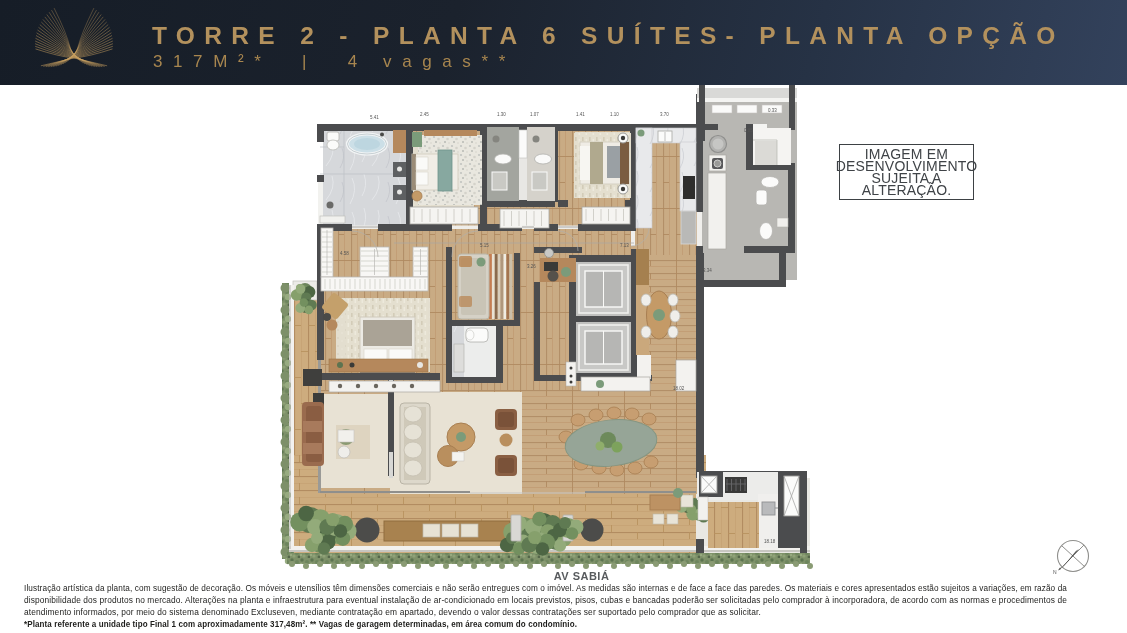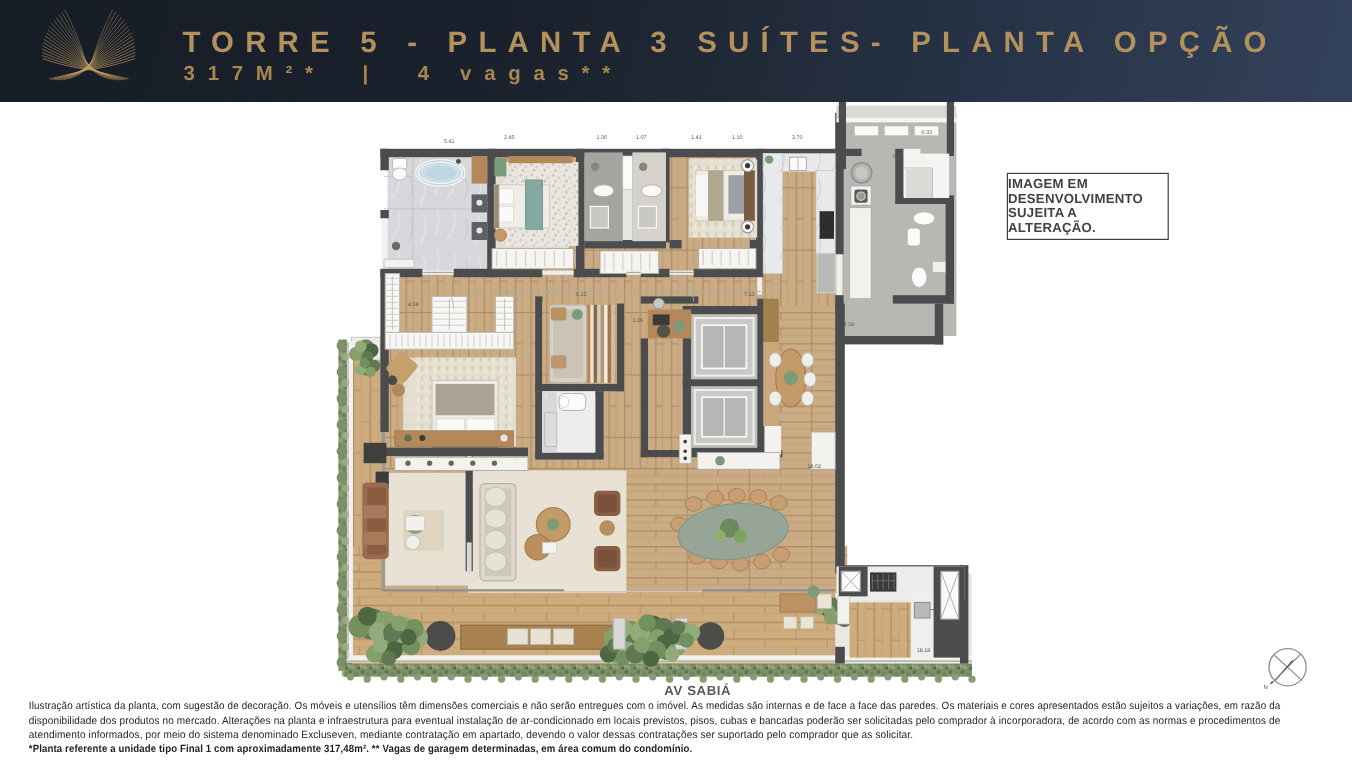--- a/index.html
+++ b/index.html
@@ -2,24 +2,24 @@
 <html><head><meta charset="utf-8">
 <style>
 html,body{margin:0;padding:0;}
 body{width:1127px;height:633px;position:relative;background:#ffffff;overflow:hidden;
   font-family:"Liberation Sans", sans-serif;}
 .header{position:absolute;left:0;top:0;width:1127px;height:85px;
   background:linear-gradient(105deg,#161d27 0%,#1b222d 40%,#263245 72%,#33425c 100%);}
 .title{position:absolute;left:152px;top:22px;color:#b3915d;
   font-size:24.5px;font-weight:bold;letter-spacing:9.35px;white-space:nowrap;}
 .subtitle{position:absolute;left:153px;top:52px;color:#a8864f;
-  font-size:17px;font-weight:bold;letter-spacing:10.6px;white-space:nowrap;}
+  font-size:17px;font-weight:normal;letter-spacing:10.6px;white-space:nowrap;}
 .devbox{position:absolute;left:839px;top:144px;width:133px;height:54px;
   border:1.5px solid #3d4144;display:flex;align-items:center;justify-content:center;
-  text-align:left;color:#3f4347;font-size:11px;font-weight:bold;line-height:12px;letter-spacing:0.2px;}
+  text-align:center;color:#3f4347;font-size:14px;font-weight:normal;line-height:12px;letter-spacing:0.2px;}
 .avsabia{position:absolute;left:0;top:570px;width:1075px;text-align:center;color:#585b5e;
   font-size:11px;font-weight:bold;letter-spacing:0.5px;margin-left:44px;}
 .lg{position:absolute;left:24px;color:#1d1d1b;font-size:8.8px;white-space:nowrap;font-weight:500;letter-spacing:0.12px;}
 </style></head>
 <body>
 <svg width="1127" height="633" viewBox="0 0 1127 633" xmlns="http://www.w3.org/2000/svg" style="position:absolute;left:0;top:0">
 <defs>
 <pattern id="wood" width="13" height="52" patternUnits="userSpaceOnUse">
  <rect width="13" height="52" fill="#c9ab84"></rect>
  <rect x="0" width="1.1" height="52" fill="#b28f68"></rect>
@@ -657,19 +657,19 @@
 <path d="M87.3 64.8 L72.2 53.2 Q59.6 43.8 38.5 27.3" stroke="#c8a060" stroke-width="0.7" fill="none" opacity="0.60"></path>
 <path d="M89.7 65.6 L72.5 53.8 Q59.2 45.4 37.5 30.0" stroke="#c8a060" stroke-width="0.7" fill="none" opacity="0.61"></path>
 <path d="M92.2 66.2 L72.7 54.4 Q58.9 47.0 36.6 32.8" stroke="#c8a060" stroke-width="0.7" fill="none" opacity="0.63"></path>
 <path d="M94.7 66.5 L72.9 55.0 Q58.7 48.7 36.0 35.5" stroke="#c8a060" stroke-width="0.7" fill="none" opacity="0.65"></path>
 <path d="M97.2 66.7 L73.1 55.6 Q58.6 50.3 35.5 38.3" stroke="#c8a060" stroke-width="0.7" fill="none" opacity="0.66"></path>
 <path d="M99.7 66.7 L73.3 56.2 Q58.5 51.9 35.2 41.0" stroke="#c8a060" stroke-width="0.7" fill="none" opacity="0.68"></path>
 <path d="M102.2 66.6 L73.6 56.8 Q58.6 53.5 35.1 43.7" stroke="#c8a060" stroke-width="0.7" fill="none" opacity="0.69"></path>
 <path d="M104.7 66.3 L73.8 57.4 Q58.8 55.1 35.2 46.3" stroke="#c8a060" stroke-width="0.7" fill="none" opacity="0.70"></path>
 <path d="M107.1 65.8 L74.0 58.0 Q59.0 56.6 35.5 48.9" stroke="#c8a060" stroke-width="0.7" fill="none" opacity="0.72"></path>
 </svg>
-<div class="title">TORRE 5 - PLANTA 3 SUÍTES- PLANTA OPÇÃO</div>
+<div class="title">TORRE 2 - PLANTA 6 SUÍTES- PLANTA OPÇÃO</div>
 <div class="subtitle">317M²* &nbsp;| &nbsp;4 vagas**</div>
 <div class="devbox">IMAGEM EM<br>DESENVOLVIMENTO<br>SUJEITA A ALTERAÇÃO.</div>
 <div class="avsabia">AV SABIÁ</div>
 <div class="lg" id="l1" style="top:583px;transform:scaleX(0.933);transform-origin:0 0">Ilustração artística da planta, com sugestão de decoração. Os móveis e utensílios têm dimensões comerciais e não serão entregues com o imóvel. As medidas são internas e de face a face das paredes. Os materiais e cores apresentados estão sujeitos a variações, em razão da</div>
 <div class="lg" id="l2" style="top:595px;transform:scaleX(0.9487);transform-origin:0 0">disponibilidade dos produtos no mercado. Alterações na planta e infraestrutura para eventual instalação de ar-condicionado em locais previstos, pisos, cubas e bancadas poderão ser solicitadas pelo comprador à incorporadora, de acordo com as normas e procedimentos de</div>
 <div class="lg" id="l3" style="top:607px;transform:scaleX(0.9527);transform-origin:0 0">atendimento informados, por meio do sistema denominado Excluseven, mediante contratação em apartado, devendo o valor dessas contratações ser suportado pelo comprador que as solicitar.</div>
 <div class="lg" id="l4" style="top:619px;font-weight:bold;transform:scaleX(0.9103);transform-origin:0 0">*Planta referente a unidade tipo Final 1 com aproximadamente 317,48m². ** Vagas de garagem determinadas, em área comum do condomínio.</div>
 </body></html>

